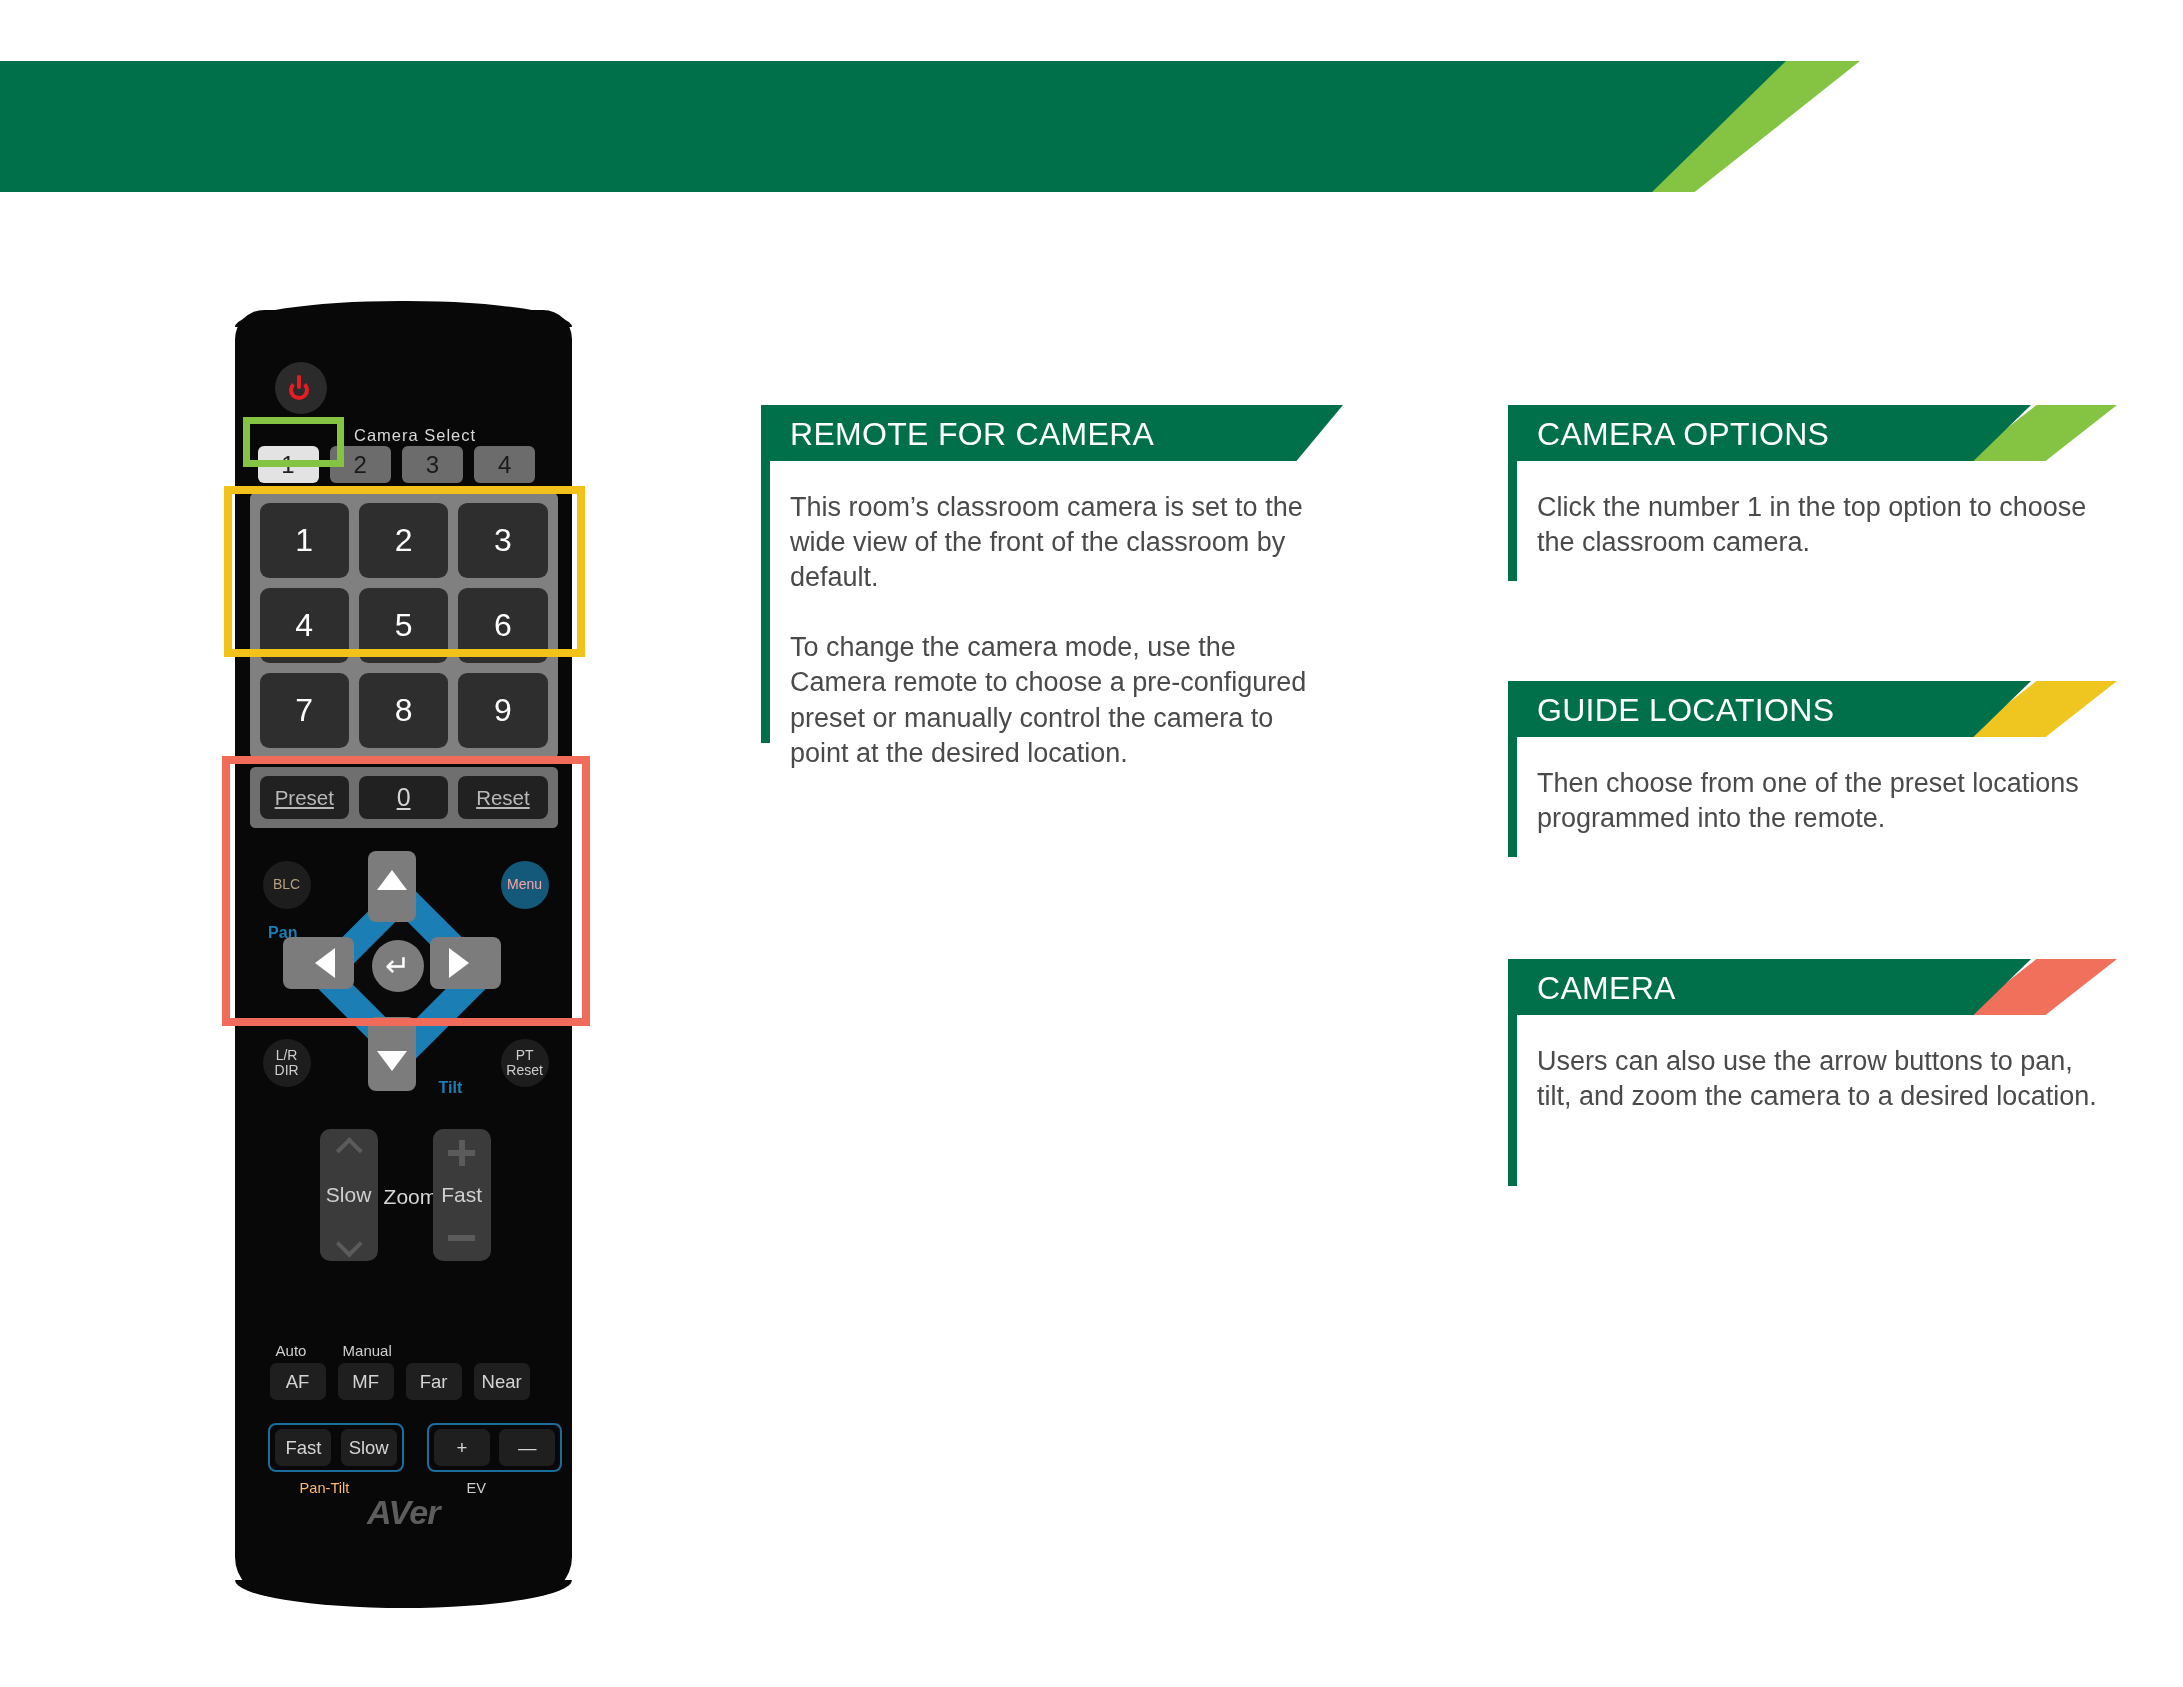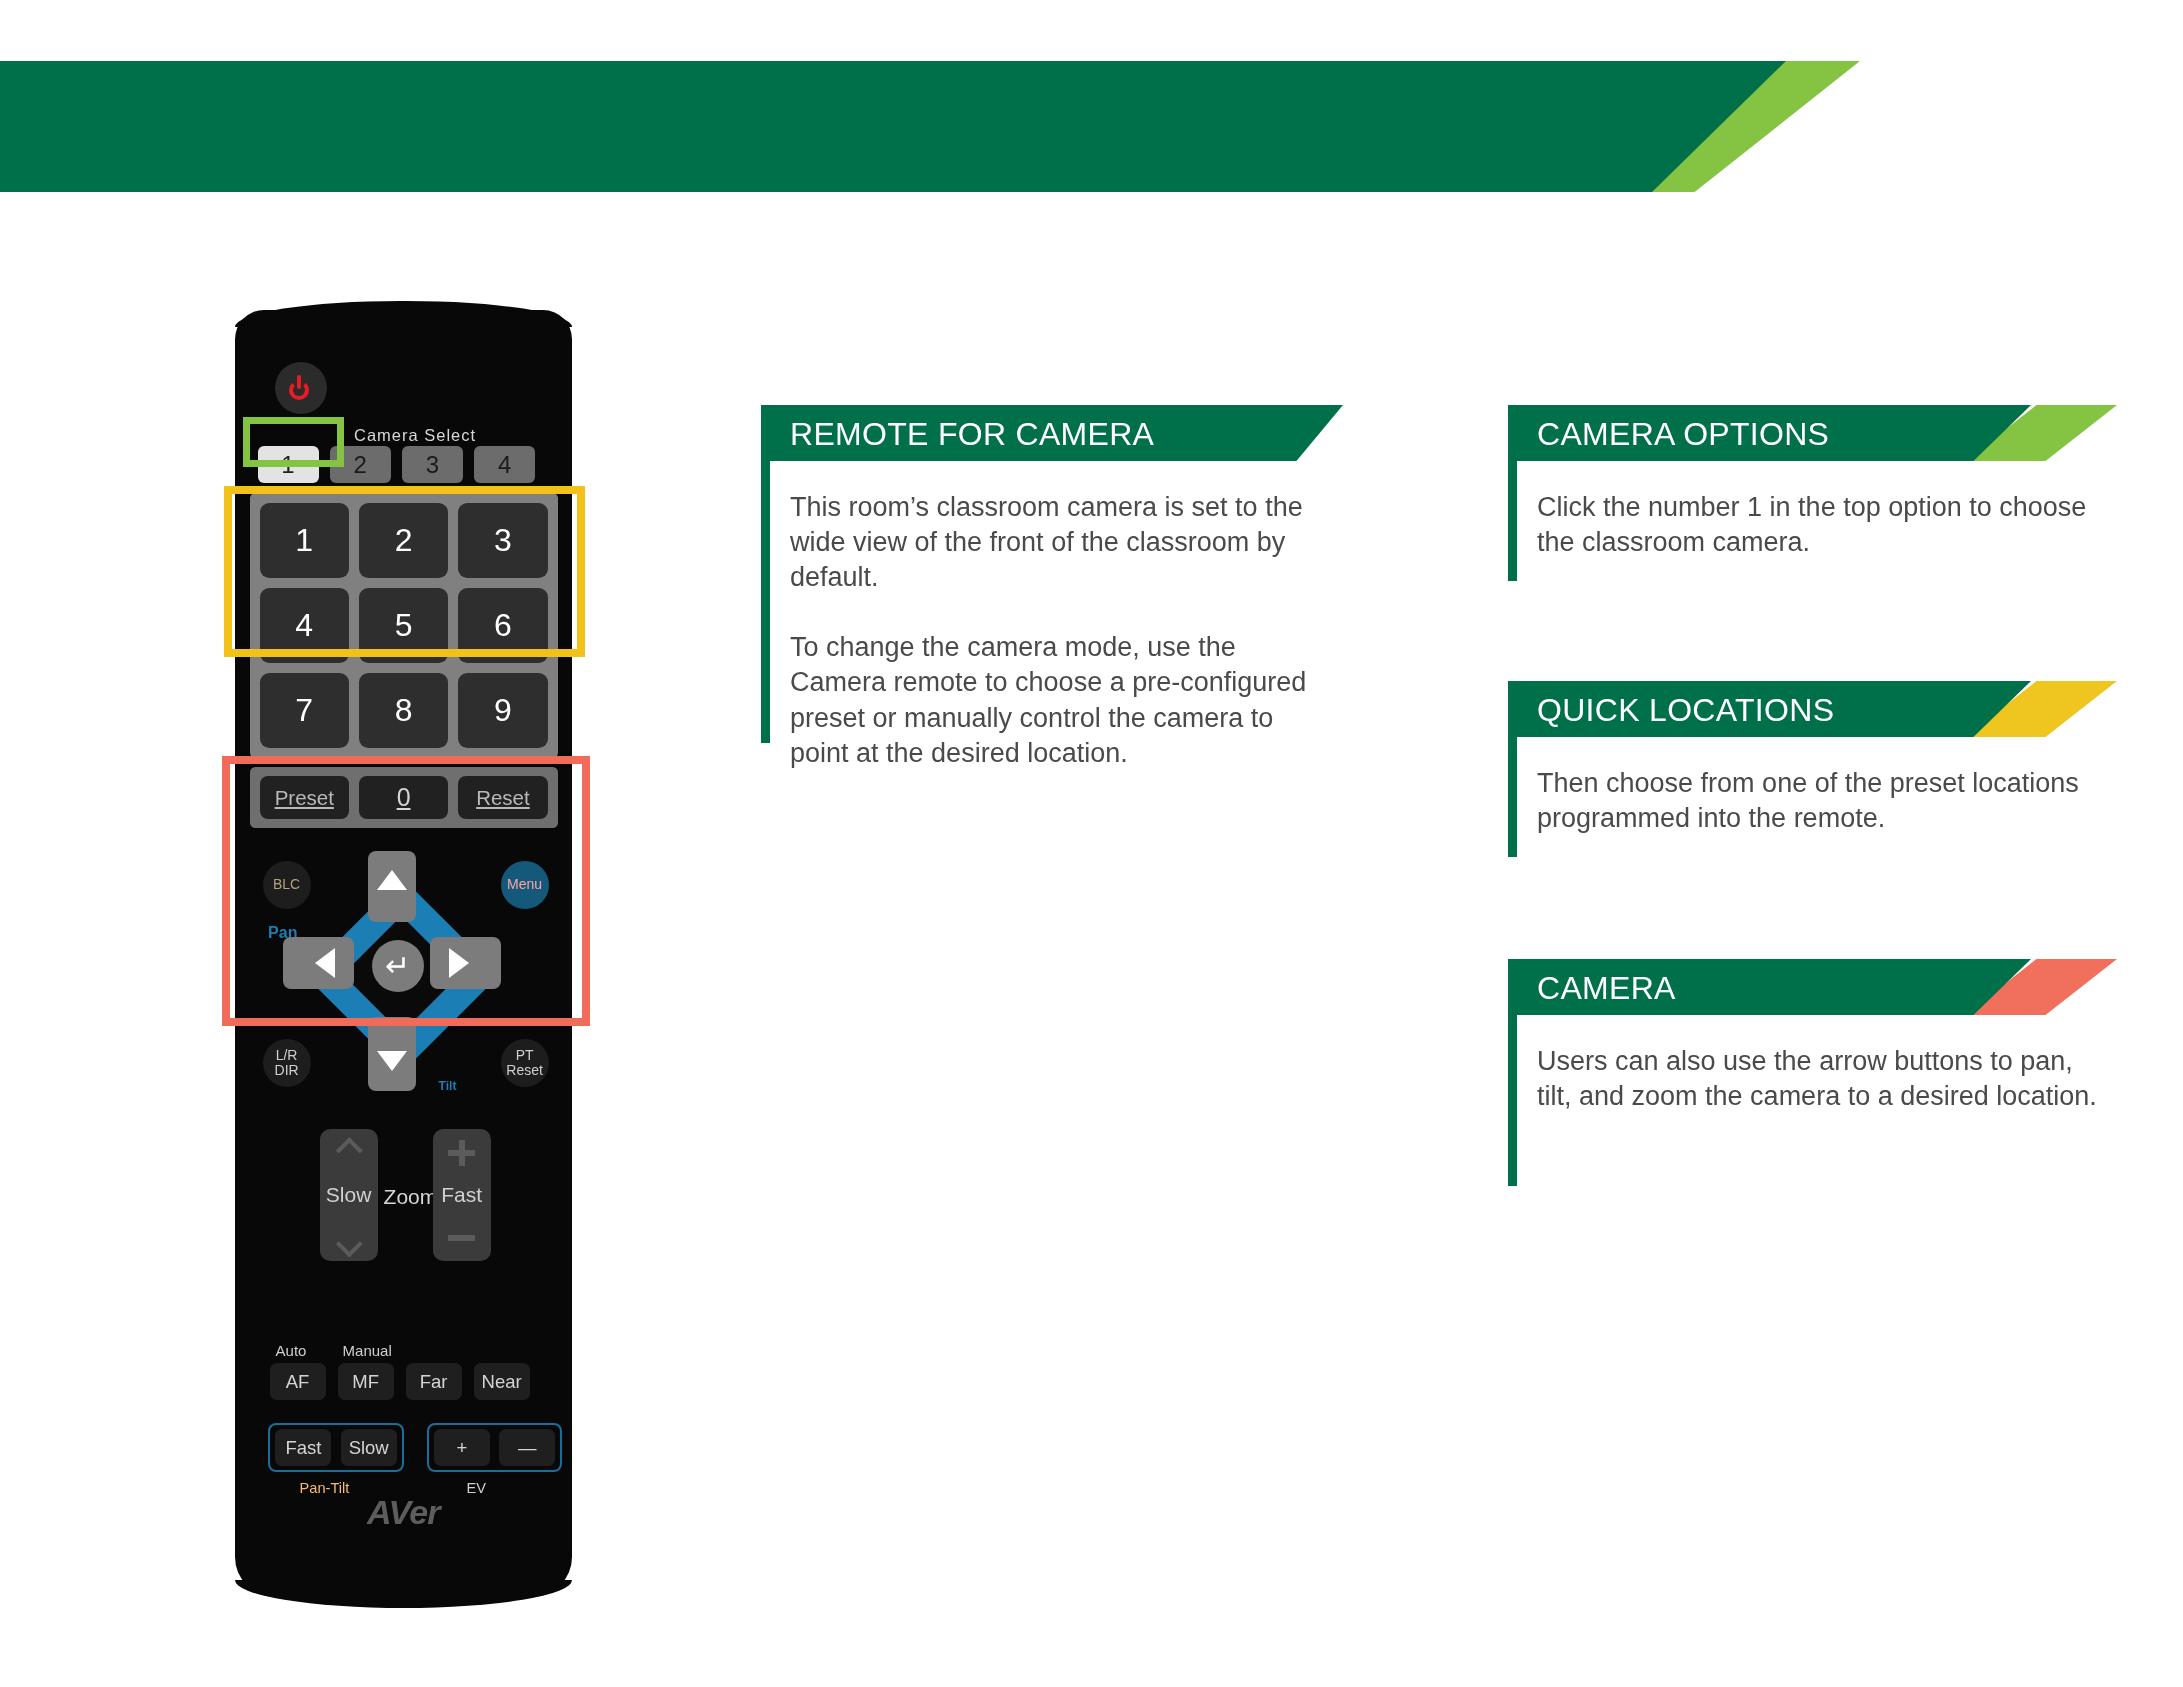--- a/index.html
+++ b/index.html
@@ -252,21 +252,21 @@
   #blc-button   { left: 21px;  top: 14.6px; color: #b7a07e;}
   #menu-button  { left: 259px; top: 14.6px; background: #14597a; color: #fca5a5;}
   #lrdir-button { left: 21px;  top: 193px; color: #cfcfcf;}
   #ptreset-button { left: 259px; top: 193px; color: #cfcfcf;}
   #pan-label {
     position: absolute; left: 26.5px; top: 78px;
     color: #1b7fb5; font-size: 16px; font-weight: bold;
   }
   #tilt-label {
     position: absolute; left: 197px; top: 233px;
-    color: #1b7fb5; font-size: 12px; font-weight: bold;
+    color: #1b7fb5; font-size: 16px; font-weight: bold;
   }
 
   
   #zoom-section {
     position: absolute;
     left: 6.6px; top: 814px;
     width: 324px; height: 152px;
   }
   .rocker {
     position: absolute;
@@ -615,21 +615,21 @@
     <div class="panel-title">CAMERA OPTIONS</div>
   </div>
   <div class="panel-leftstripe"></div>
   <div class="panel-body">Click the number 1 in the top option to choose the classroom camera.</div>
 </div>
 
 <div class="panel" id="panel-preset-locations">
   <div class="panel-head">
     <div class="panel-head-accent"></div>
     <div class="panel-head-bg"></div>
-    <div class="panel-title">QUICK LOCATIONS</div>
+    <div class="panel-title">GUIDE LOCATIONS</div>
   </div>
   <div class="panel-leftstripe"></div>
   <div class="panel-body">Then choose from one of the preset locations programmed into the remote.</div>
 </div>
 
 <div class="panel" id="panel-camera">
   <div class="panel-head">
     <div class="panel-head-accent"></div>
     <div class="panel-head-bg"></div>
     <div class="panel-title">CAMERA</div>

